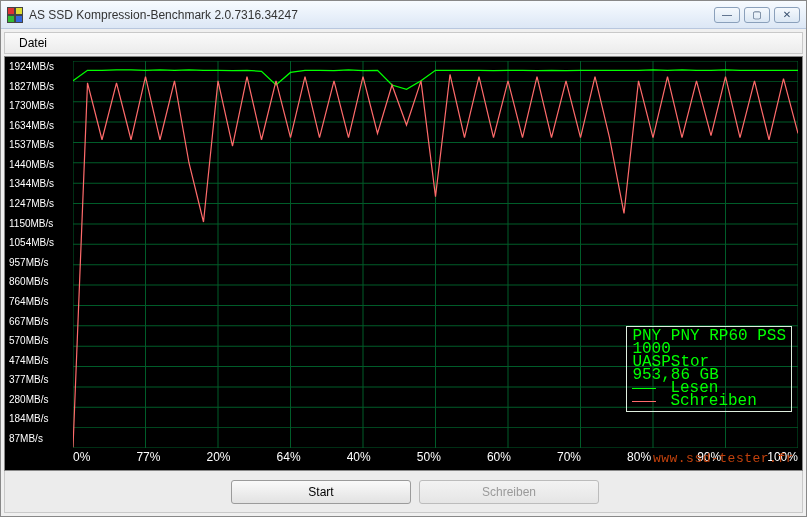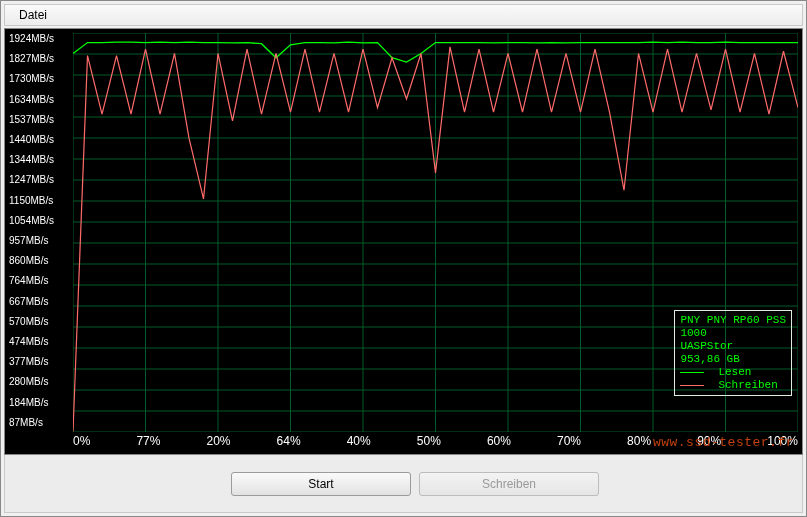--- a/index.html
+++ b/index.html
@@ -12,39 +12,53 @@
   .titlebar .icon .y { background:#dd3; top:0; left:8px; }
   .titlebar .icon .g { background:#3b3; top:8px; left:0; }
   .titlebar .icon .b { background:#36d; top:8px; left:8px; }
   .titlebar .title { flex: 1; color: #333; font-size: 12px; }
   .win-btns { display: flex; gap: 4px; }
   .win-btn { width: 26px; height: 16px; border: 1px solid #8aa0bb; border-radius: 3px; background: linear-gradient(#f5f9fd,#dbe7f4); display:flex; align-items:center; justify-content:center; color:#39506f; font-size:10px; cursor:default; }
   .content { flex:1; display:flex; flex-direction:column; background:#f0f0f0; padding: 3px; }
   .menubar { height: 22px; background: linear-gradient(#fafafa,#ececec); border:1px solid #c9c9c9; display:flex; align-items:center; padding:0 6px; }
   .menu-item { padding: 2px 8px; cursor:default; }
   .chart-wrap { flex:1; background:#000; border:1px solid #888; margin-top:2px; position:relative; }
-  .legend-box { position:absolute; right:6px; bottom:36px; border:1px solid #dfeedf; color:#00ff00; font-family: "Courier New", monospace; font-size:11px; line-height:13px; padding:3px 5px; background:rgba(0,0,0,0); }
+  .legend-box { position:absolute; right:6px; bottom:36px; border:1px solid #dfeedf; color:#00ff00; font-family: "Courier New", monospace; font-size:16px; line-height:13px; padding:3px 5px; background:rgba(0,0,0,0); }
   .legend-row { display:flex; align-items:center; gap:14px; }
   .legend-swatch-g { width:24px; height:0; border-top:1px solid #00ff00; }
   .legend-swatch-r { width:24px; height:0; border-top:1px solid #ff6b6b; }
   .y-labels { position:absolute; left:0; top:0; bottom:22px; width:68px; display:flex; flex-direction:column; justify-content:space-between; padding:4px 2px 4px 4px; }
   .y-labels div { color:#fff; font-size:10px; text-align:left; white-space:nowrap; }
   .x-labels { position:absolute; left:68px; right:4px; bottom:2px; height:18px; display:flex; justify-content:space-between; }
   .x-labels div { color:#fff; font-size:12px; text-align:center; }
   .plot { position:absolute; left:68px; right:4px; top:4px; bottom:22px; }
   .grid line { stroke:#005c29; stroke-width:1; }
-  .btnbar { height:58px; display:flex; align-items:center; justify-content:center; gap:8px; background:#ececec; border:1px solid #c9c9c9; border-top:none;padding-left:23px; }
+  .btnbar { height:42px; display:flex; align-items:center; justify-content:center; gap:8px; background:#ececec; border:1px solid #c9c9c9; border-top:none;padding-left:23px; }
   .btn { width:180px; height:24px; background:linear-gradient(#fafafa,#e2e2e2); border:1px solid #9b9b9b; border-radius:3px; font-size:12px; cursor:default; display:flex; align-items:center; justify-content:center; }
   .btn.disabled { color:#9a9a9a; background:linear-gradient(#f3f3f3,#e5e5e5); border-color:#bcbcbc; }
   .watermark { position:absolute; right:8px; bottom:4px; color:#c2410c; font-family:"Courier New",monospace; font-size:13px; letter-spacing:0.5px; }
 </style>
 </head>
 <body>
 
 <div class="window">
+  <div class="titlebar">
+    <span class="icon">
+      <span class="sq r"></span>
+        <span class="sq y"></span>
+        <span class="sq g"></span>
+        <span class="sq b"></span>
+    </span>
+    <span class="title">AS SSD Kompression-Benchmark 2.0.7316.34247</span>
+    <div class="win-btns">
+      <div class="win-btn">—</div>
+      <div class="win-btn">▢</div>
+      <div class="win-btn">✕</div>
+    </div>
+  </div>
 
   <div class="content">
     <div class="menubar">
       <span class="menu-item">Datei</span>
     </div>
 
     <div class="chart-wrap">
       <div class="y-labels" id="ylabels">
           <div>1924MB/s</div>
           <div>1827MB/s</div>

